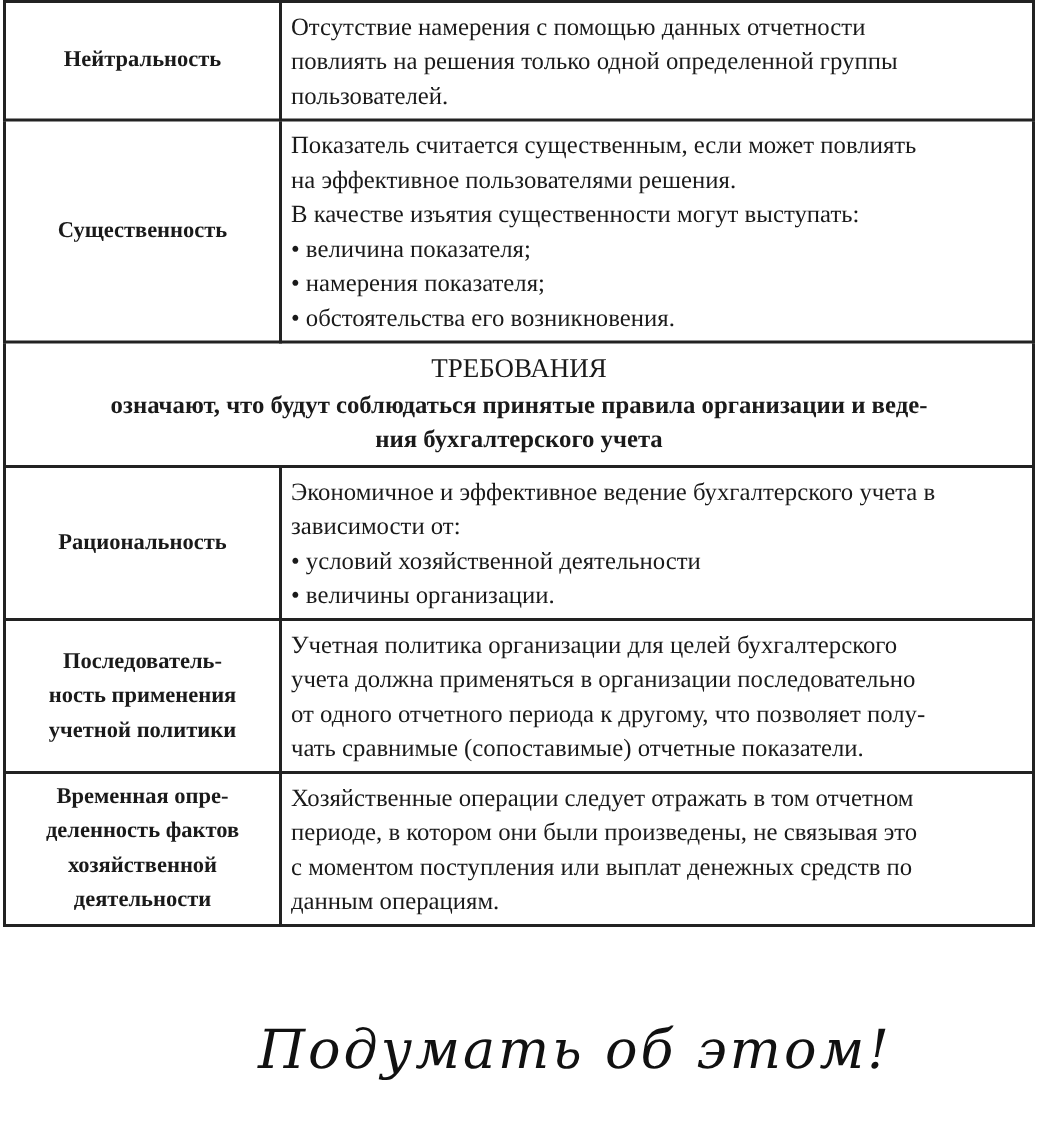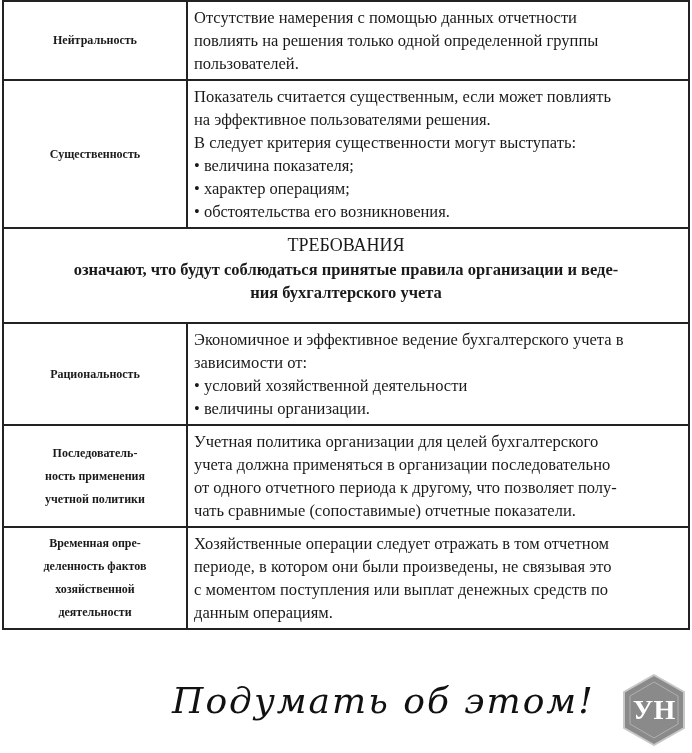--- a/index.html
+++ b/index.html
@@ -1,26 +1,26 @@
 <!DOCTYPE html>
 <html><head>
 <meta charset="utf-8">
 <style>
   html, body { margin: 0; padding: 0; background: #ffffff; }
   body { width: 692px; height: 753px; position: relative; overflow: hidden;
          font-family: "Liberation Serif", "DejaVu Serif", serif; color: #1a1a1a; }
   table.main { position: absolute; left: 2px; top: 0; width: 688px;
                border-collapse: collapse; table-layout: fixed; }
   table.main td { border: 2px solid #222; vertical-align: middle; }
-  td.term { width: 174px; text-align: center; font-weight: bold; font-size: 12px;
+  td.term { width: 174px; text-align: center; font-weight: bold; font-size: 15px;
             line-height: 23px; padding: 2px 4px; }
   td.def { font-size: 16.5px; line-height: 23px; padding: 4px 2px 4px 6px; text-align: left; }
   td.def .line { display: block; }
   td.def .bullet::before { content: "\2022\00a0"; }
-  td.section { text-align: center; font-size: 16.5px; line-height: 23px; padding: 4px 8px 18px; border-radius: 13px; }
+  td.section { text-align: center; font-size: 16.5px; line-height: 23px; padding: 4px 8px 6px; border-radius: 13px; }
   td.section .title { display: block; font-size: 18px; line-height: 25px; }
   td.section .sub { display: block; font-weight: bold; }
   .footer { position: absolute; left: 0; top: 662px; width: 692px; height: 91px; }
   .slogan { position: absolute; left: 172px; top: 18px; font-family: "DejaVu Serif", serif;
             font-style: italic; font-size: 36px; letter-spacing: 2px; color: #111; }
   .logo { position: absolute; left: 622px; top: 12px; width: 64px; height: 72px; }
   .logo-text { position: absolute; left: 0; top: 20px; width: 64px; text-align: center;
                font-family: "Liberation Serif", serif; font-weight: bold; font-size: 28px; color: #ffffff; }
 </style>
 </head>
@@ -34,23 +34,23 @@
       <span class="line">Отсутствие намерения с помощью данных отчетности</span>
       <span class="line">повлиять на решения только одной определенной группы</span>
       <span class="line">пользователей.</span>
     </td>
   </tr>
   <tr>
     <td class="term">Существенность</td>
     <td class="def">
       <span class="line">Показатель считается существенным, если может повлиять</span>
       <span class="line">на эффективное пользователями решения.</span>
-      <span class="line">В следует критерия существенности могут выступать:</span>
+      <span class="line">В качестве изъятия существенности могут выступать:</span>
       <span class="line bullet">величина показателя;</span>
-      <span class="line bullet">характер операциям;</span>
+      <span class="line bullet">намерения показателя;</span>
       <span class="line bullet">обстоятельства его возникновения.</span>
     </td>
   </tr>
   <tr>
     <td class="section" colspan="2">
       <span class="title">ТРЕБОВАНИЯ</span>
       <span class="sub">означают, что будут соблюдаться принятые правила организации и веде-</span>
       <span class="sub">ния бухгалтерского учета</span>
     </td>
   </tr>
@@ -88,20 +88,13 @@
       <span class="line">периоде, в котором они были произведены, не связывая это</span>
       <span class="line">с моментом поступления или выплат денежных средств по</span>
       <span class="line">данным операциям.</span>
     </td>
   </tr>
 </tbody>
   </table>
 
 <div class="footer">
   <div class="slogan">Подумать об этом!</div>
-  <div class="logo">
-    <svg width="64" height="72" viewBox="0 0 64 72">
-      <polygon points="32,1 62,18 62,54 32,71 2,54 2,18" fill="#8a8a8a" stroke="#c8c8c8" stroke-width="2"></polygon>
-      <polygon points="32,8 56,22 56,50 32,64 8,50 8,22" fill="none" stroke="#b0b0b0" stroke-width="1"></polygon>
-    </svg>
-    <div class="logo-text">УН</div>
-  </div>
 </div>
 
 </body></html>

